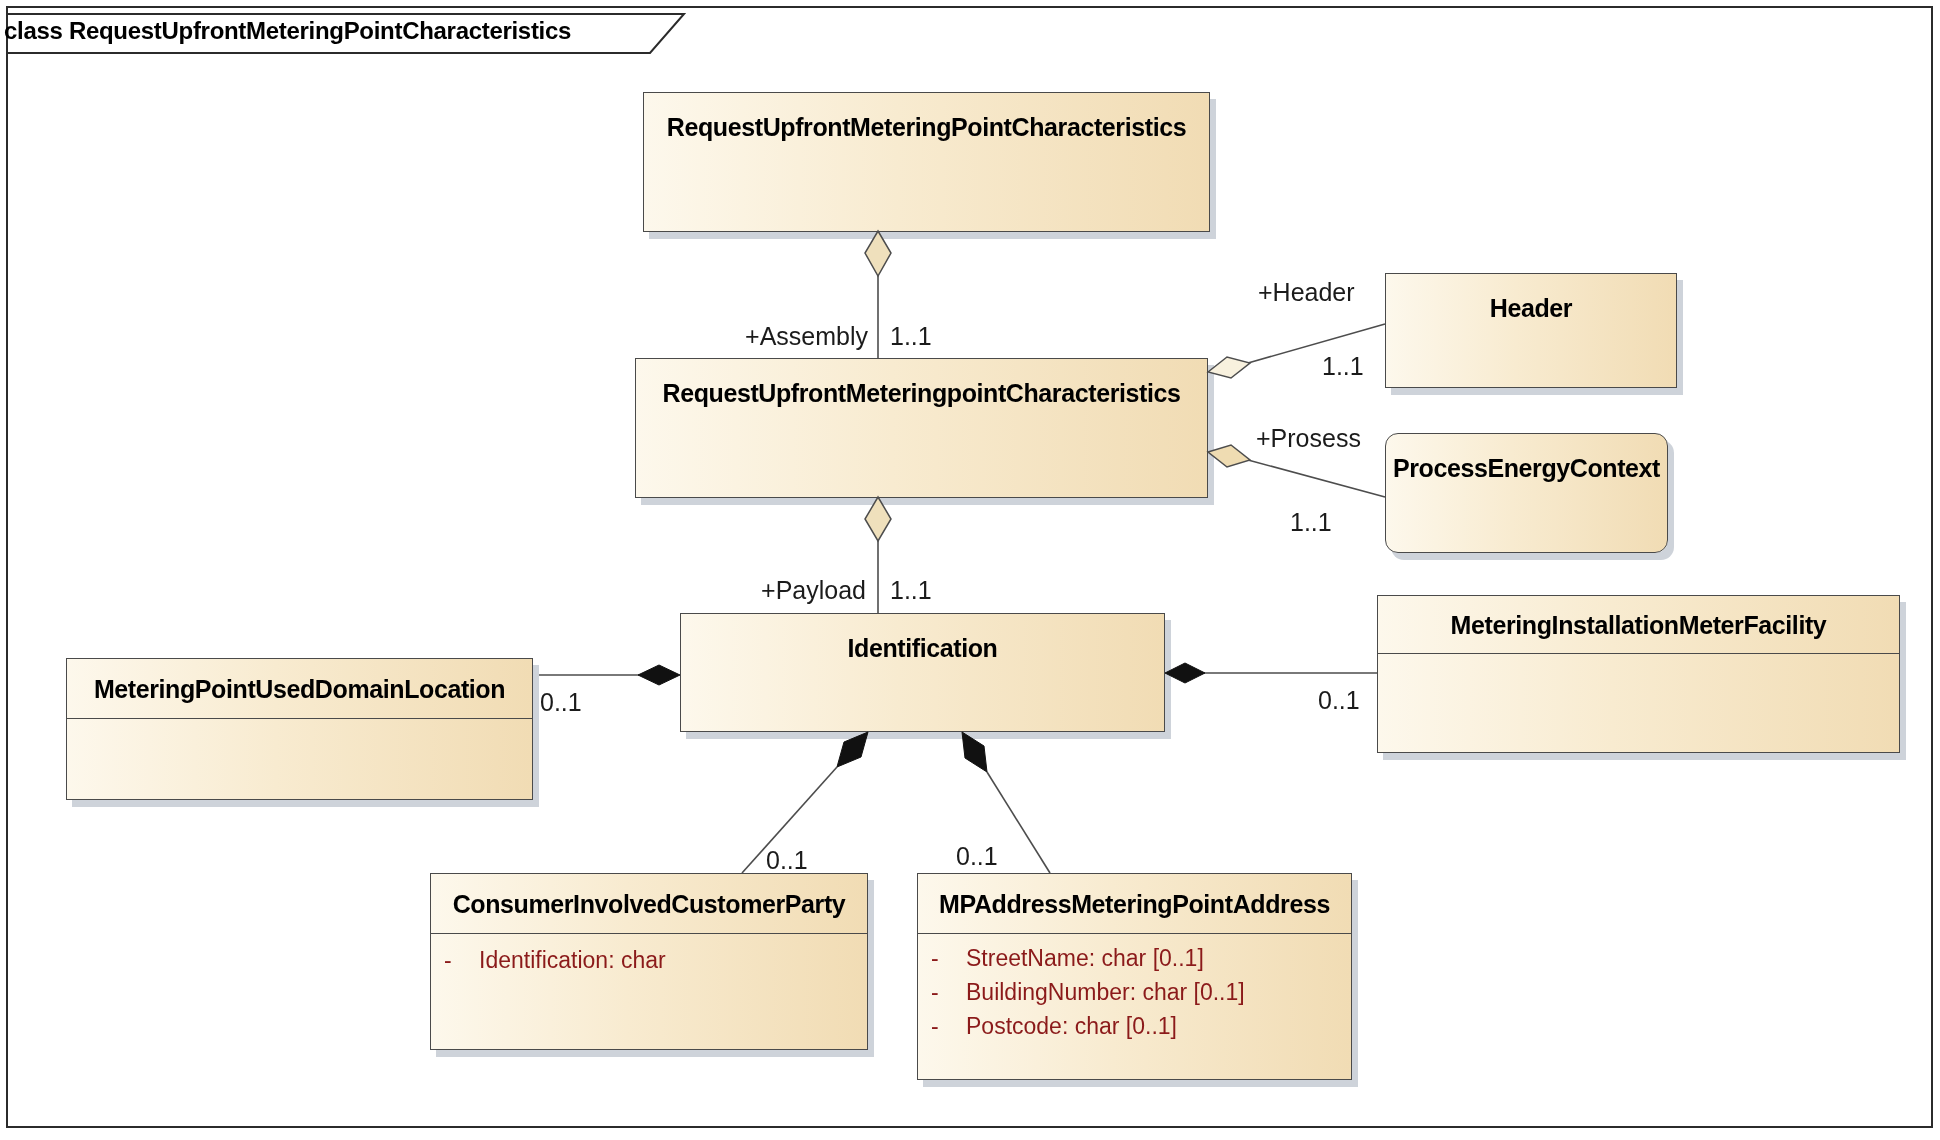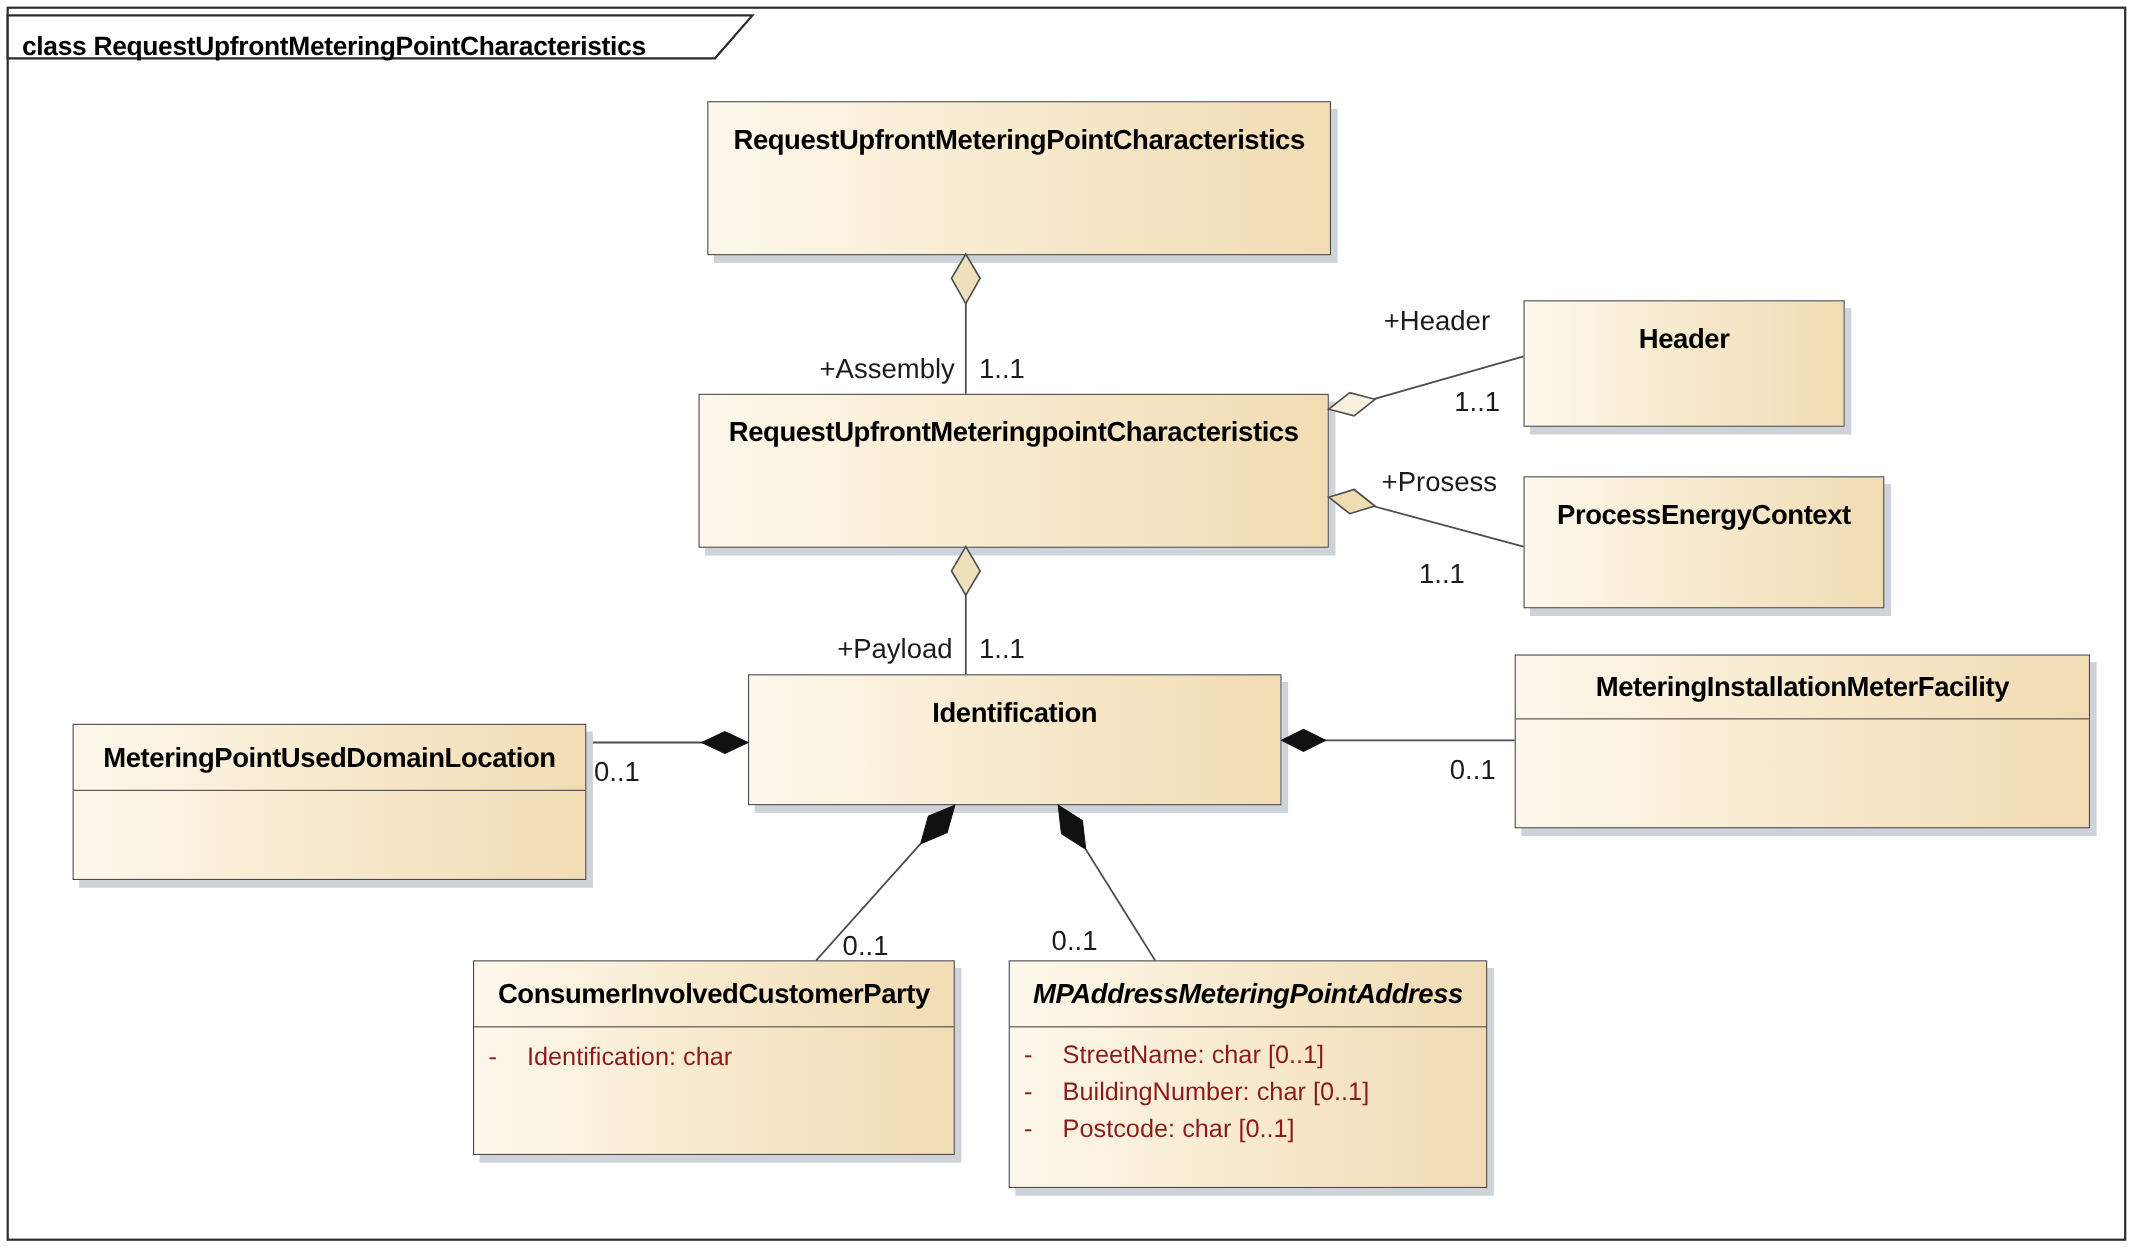--- a/index.html
+++ b/index.html
@@ -35,24 +35,23 @@
 
   
   .lbl {
     position:absolute; font-size:25px; color:#1b1b1b; white-space:nowrap;
     line-height:29px;
   }
   .lbl.right { text-align:right; }
 
   
   .tab-text {
-    position:absolute; left:20px; top:17px;
+    position:absolute; left:4px; top:17px;
     font-weight:bold; font-size:24px; letter-spacing:-0.3px; color:#000;
     white-space:nowrap;
-    margin-top:12px;
   }
 </style>
 </head>
 <body>
 
 <div class="stage">
 
   <svg class="layer" width="1940" height="1140">
 
     <rect x="7" y="7" width="1925" height="1120" fill="none" stroke="#2b2b2b" stroke-width="2"></rect>
@@ -81,21 +80,21 @@
   </div>
 
   <div class="cls" style="left:635px; top:358px; width:573px; height:140px;">
     <div class="cls-name solo">RequestUpfrontMeteringpointCharacteristics</div>
   </div>
 
   <div class="cls" style="left:1385px; top:273px; width:292px; height:115px;">
     <div class="cls-name solo">Header</div>
   </div>
 
-  <div class="cls" style="left:1385px; top:433px; width:328px; height:120px;">
+  <div class="cls" style="left:1385px; top:433px; width:283px; height:120px;border-radius:13px;">
     <div class="cls-name solo">ProcessEnergyContext</div>
   </div>
 
   <div class="cls" style="left:680px; top:613px; width:485px; height:119px;">
     <div class="cls-name solo">Identification</div>
   </div>
 
   <div class="cls" style="left:66px; top:612px; width:467px; height:142px;margin-top:46px;">
     <div class="cls-head" style="height:60px;">
       <div class="cls-name">MeteringPointUsedDomainLocation</div>
@@ -111,21 +110,21 @@
   <div class="cls" style="left:430px; top:873px; width:438px; height:177px;">
     <div class="cls-head" style="height:60px;">
       <div class="cls-name">ConsumerInvolvedCustomerParty</div>
     </div>
     <div class="cls-attrs">
       <div class="attr"><span class="dash">-</span><span>Identification: char</span></div>
     </div>
   </div>
 
   <div class="cls" style="left:917px; top:873px; width:435px; height:207px;">
-    <div class="cls-head" style="height:60px;font-style:italic;">
+    <div class="cls-head" style="height:60px;">
       <div class="cls-name">MPAddressMeteringPointAddress</div>
     </div>
     <div class="cls-attrs" style="padding-top:7px;">
       <div class="attr"><span class="dash">-</span><span>StreetName: char [0..1]</span></div>
       <div class="attr"><span class="dash">-</span><span>BuildingNumber: char [0..1]</span></div>
       <div class="attr"><span class="dash">-</span><span>Postcode: char [0..1]</span></div>
     </div>
   </div>
 
   <svg class="layer" width="1940" height="1140">

